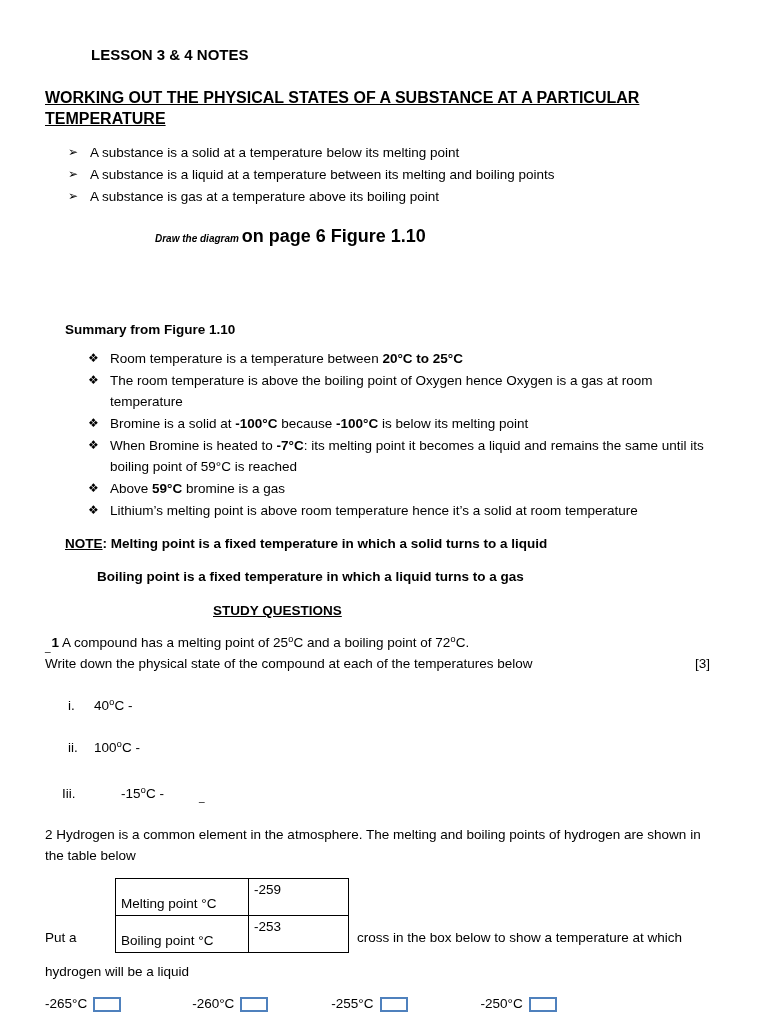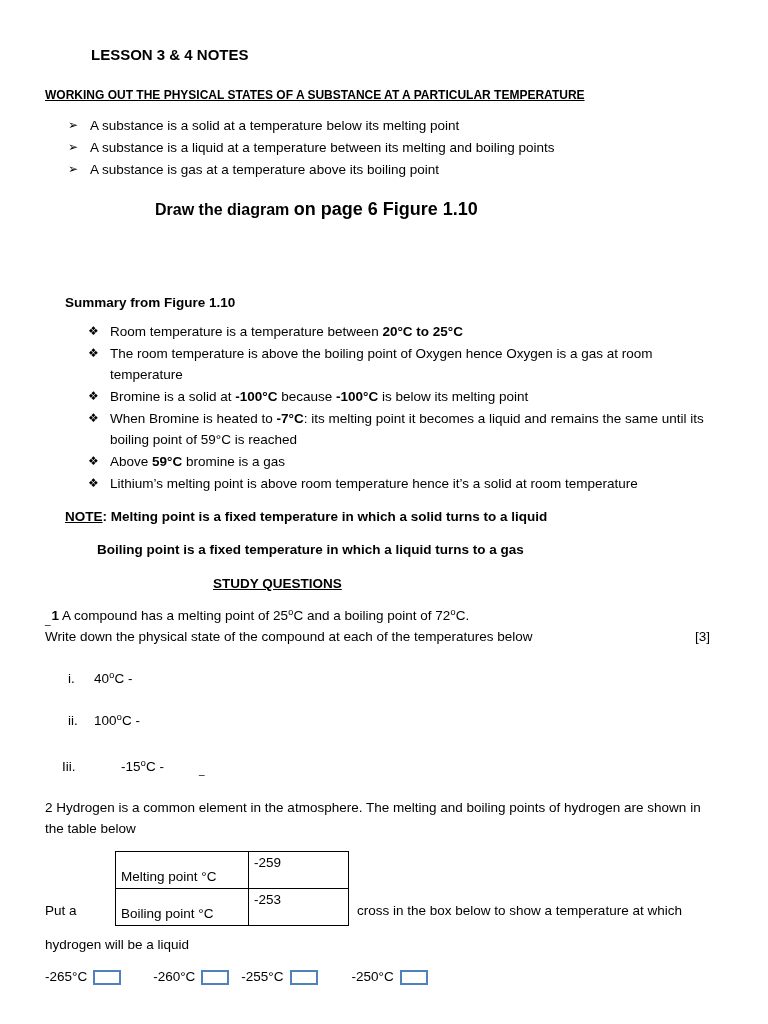--- a/index.html
+++ b/index.html
@@ -7,31 +7,31 @@
   body {
     width:768px; height:1024px; overflow:hidden;
     font-family:"Liberation Sans","DejaVu Sans",sans-serif;
     color:#000; font-size:13.5px; line-height:1.5;
   }
   .page { padding:44px 48px 0 45px; }
 
   .lesson-title { font-size:15px; font-weight:bold; margin-bottom:20px;margin-left:46px; }
 
   .main-heading {
-    font-size:12px; font-weight:bold; line-height:1.35;
+    font-size:16px; font-weight:bold; line-height:1.35;
     text-decoration:underline; max-width:665px; margin-bottom:12px;
   }
 
   .bullet-row { display:flex; line-height:21px; }
   .arrow-row { margin-left:23px; margin-bottom:1px; }
   .arrow-marker { width:22px; flex:0 0 22px; font-size:12px; }
   .bullet-text { flex:1; }
 
   .draw-line { margin-top:16px; padding-left:110px; font-weight:bold; margin-bottom:70px; }
-  .draw-part1 { font-size:16px; }
+  .draw-part1 { font-size:10px;font-style:italic; }
   .draw-part2 { font-size:18px; }
 
   .summary-title { font-weight:bold; margin-left:20px; margin-bottom:8px; }
 
   .diamond-row { margin-left:43px; margin-bottom:1px; }
   .diamond-marker { width:22px; flex:0 0 22px; font-size:12px; }
   .seg-b { font-weight:bold; }
 
   .note-line { margin-top:12px; font-weight:bold; line-height:21px; }
   .note-label { text-decoration:underline;padding-left:20px; }
@@ -56,24 +56,24 @@
 
   .table-area { position:relative; margin-top:12px; height:80px; }
   .mp-table { position:absolute; left:70px; top:0; border-collapse:collapse; }
   .mp-table td { border:1px solid #000; font-size:13.5px; padding:1px 5px; height:37px; }
   .td-label { width:133px; vertical-align:bottom; }
   .td-value { width:100px; vertical-align:top; }
   .put-a { position:absolute; left:0; top:50px; }
   .cross-text { position:absolute; left:312px; top:50px; }
   .liquid-line { margin-top:4px; line-height:20px; }
 
-  .options-row { margin-top:12px; display:flex; align-items:center; }
+  .options-row { margin-top:12px; display:flex; align-items:center;gap:39px; }
   .option-group { display:flex; align-items:center; }
   .og-2 { margin-left:32px; }
-  .og-3 { margin-left:12px; }
+  .og-3 { margin-left:24px; }
   .og-4 { margin-left:34px; }
   .cb {
     width:28px; height:15px; margin-left:6px;
     border:2px solid #4f81bd; background:#fff; display:inline-block;
   }
 </style>
 </head>
 <body>
 
 <div class="page">

